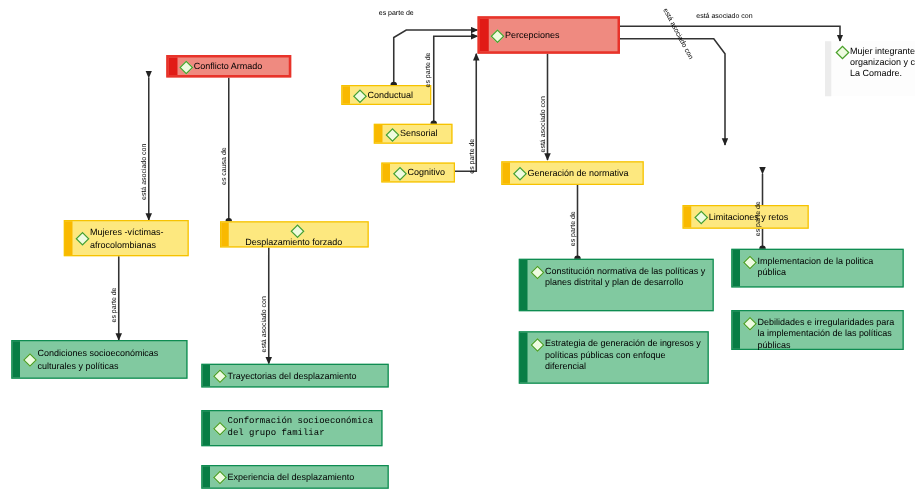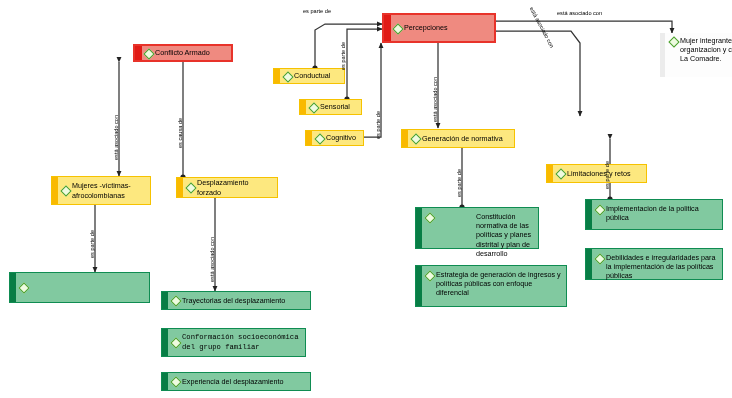--- a/index.html
+++ b/index.html
@@ -168,41 +168,42 @@
 </div>
 
 <div class="node n-yellow" style="left:51px;top:176px;width:100px;height:29px;">
   <span class="bar"></span>
   <span class="ico">
       <i></i>
     </span>
   <span class="lbl">Mujeres -víctimas- afrocolombianas</span>
 </div>
 
-<div class="node n-yellow" style="left:176px;top:177px;width:102px;height:21px;">
+<div class="node n-yellow" style="left:176px;top:177px;width:119px;height:21px;flex-direction:column;">
   <span class="bar"></span>
   <span class="ico">
       <i></i>
     </span>
   <span class="lbl">Desplazamiento forzado</span>
 </div>
 
 <div class="node n-plain" style="left:614px;top:33px;width:118px;height:44px;align-items:flex-start;padding-top:3px;">
   <span class="bar"></span>
   <span class="ico" style="margin-top:1px;">
       <i></i>
     </span>
   <span class="lbl">Mujer integrantes de la organizacion y comunitaria La Comadre.</span>
 </div>
 
 <div class="node n-green" style="left:9px;top:272px;width:141px;height:31px;">
   <span class="bar"></span>
   <span class="ico">
       <i></i>
     </span>
+  <span class="lbl">Condiciones socioeconómicas culturales y políticas</span>
 </div>
 
 <div class="node n-green" style="left:161px;top:291px;width:150px;height:19px;">
   <span class="bar"></span>
   <span class="ico">
       <i></i>
     </span>
   <span class="lbl">Trayectorias del desplazamiento</span>
 </div>
 
@@ -215,21 +216,21 @@
 </div>
 
 <div class="node n-green" style="left:161px;top:372px;width:150px;height:19px;">
   <span class="bar"></span>
   <span class="ico">
       <i></i>
     </span>
   <span class="lbl">Experiencia del desplazamiento</span>
 </div>
 
-<div class="node n-green" style="left:415px;top:207px;width:124px;height:42px;align-items:flex-start;padding-top:4px;gap:40px;">
+<div class="node n-green" style="left:415px;top:207px;width:156px;height:42px;align-items:flex-start;padding-top:4px;">
   <span class="bar"></span>
   <span class="ico" style="margin-top:1px;">
       <i></i>
     </span>
   <span class="lbl">Constitución normativa de las políticas y planes distrital y plan de desarrollo</span>
 </div>
 
 <div class="node n-green" style="left:415px;top:265px;width:152px;height:42px;align-items:flex-start;padding-top:4px;">
   <span class="bar"></span>
   <span class="ico" style="margin-top:1px;">

